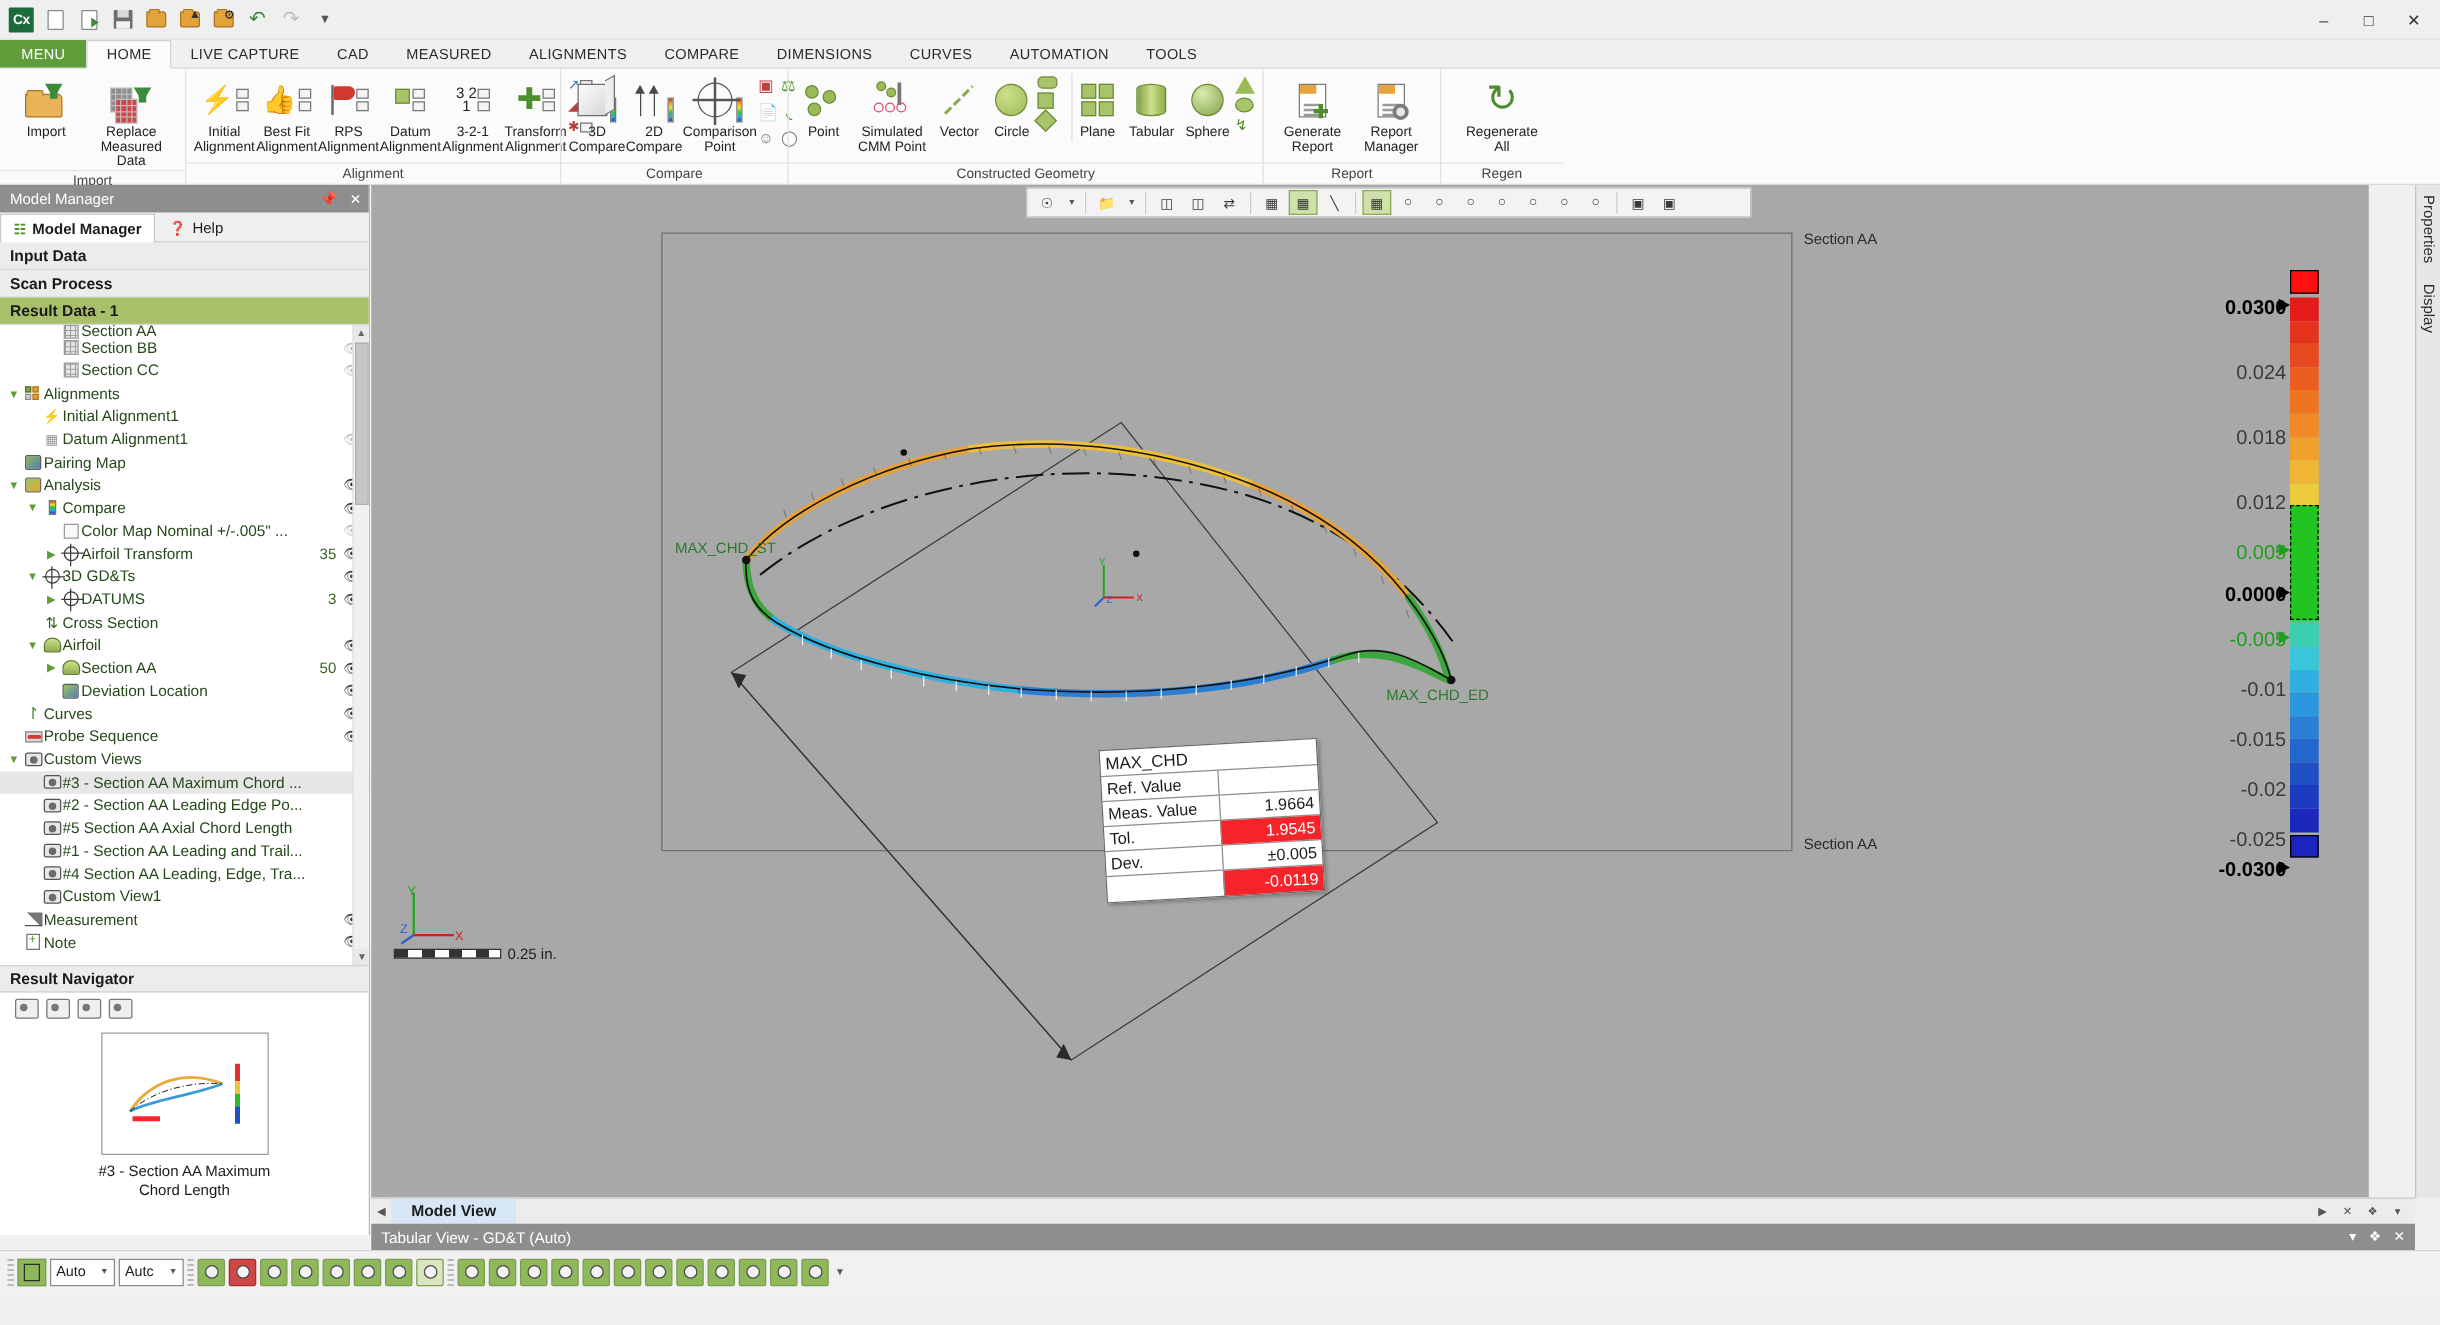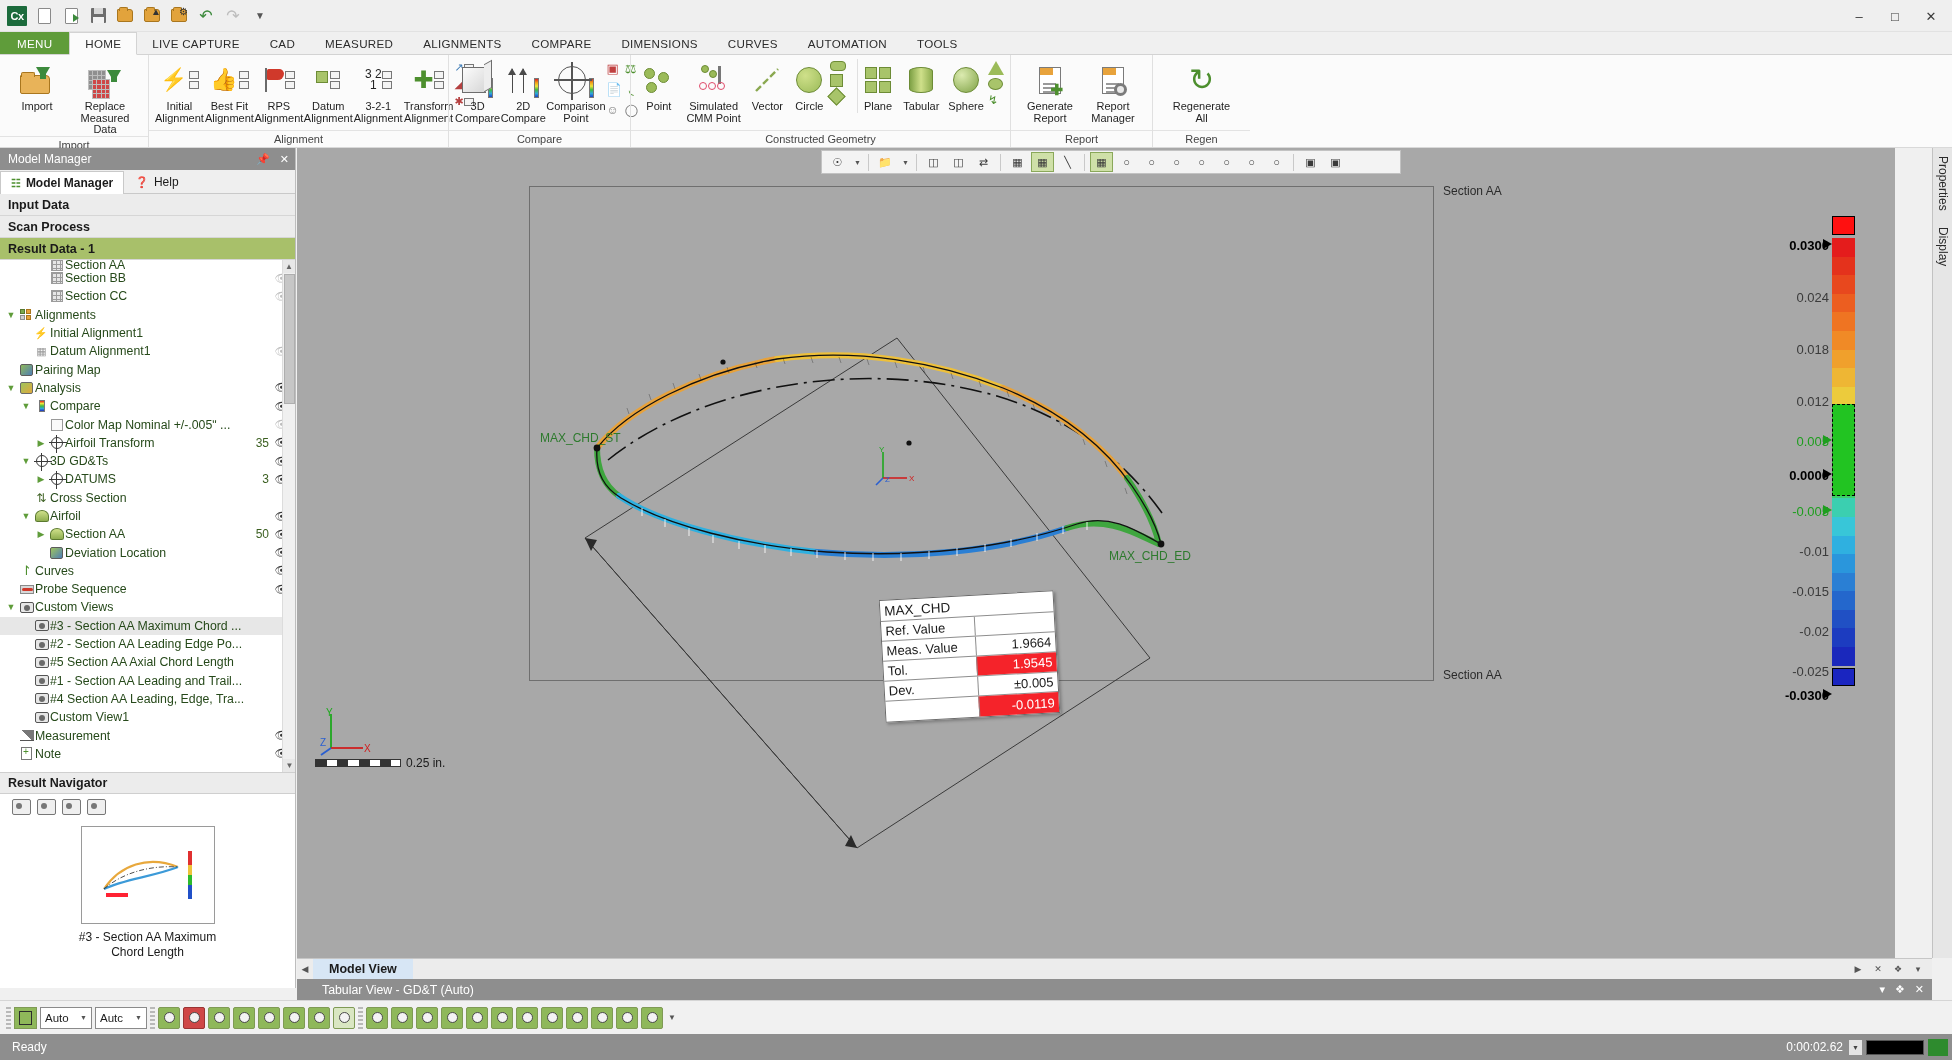--- a/index.html
+++ b/index.html
@@ -247,21 +247,21 @@
   .triad { position:absolute; font-size:10px; }
   .scalebar { position:absolute; left:18px; top:608px; display:flex; align-items:center; gap:5px;}
   .scaleline { width:86px; height:8px; border:1px solid #333;
                background:repeating-linear-gradient(90deg,#333 0 10.75px,#fff 10.75px 21.5px); }
 
   
   .colorbar { position:absolute; right:40px; top:68px; width:100px; height:450px; }
   .cb-strip { position:absolute; right:0; top:22px; width:23px; height:428px; }
   .cb-top { position:absolute; right:0; top:0; width:23px; height:19px; background:#ff1010; border:1.5px solid #000;}
   .cb-seg { width:23px; }
-  .cb-tick { position:absolute; right:26px; font-size:13px; color:#3a3a3a; white-space:nowrap; text-align:right;margin-left:30px;}
+  .cb-tick { position:absolute; right:26px; font-size:16px; color:#3a3a3a; white-space:nowrap; text-align:right;margin-left:30px;}
   .cb-tick.bold { color:#000; font-weight:bold; }
   .cb-tick.green { color:#1d9e1d; }
   .cb-mark { position:absolute; right:23px; width:0;height:0;
              border-left:9px solid #000; border-top:5px solid transparent; border-bottom:5px solid transparent;}
   .cb-mark.hollow { border-left-color:#1d9e1d; }
   .cb-greenbox { position:absolute; right:0; width:23px; background:#22c422; border:1.5px dashed #000;}
 
   
   .righttabs { position:absolute; right:0; top:148px; width:20px; height:810px; background:#e6e6e6;
                border-left:1px solid #c2c2c2; }
@@ -269,21 +269,21 @@
 
   
   .doctabs { position:absolute; left:297px; top:958px; width:1635px; height:21px;
              background:#ececec; border-top:1px solid #c6c6c6; display:flex; align-items:center;}
   .doctab { height:20px; display:flex; align-items:center; padding:0 16px; font-size:12.5px;
             background:#d7e6f5; font-weight:bold; }
   .doctabs .arr { width:16px; text-align:center; font-size:9px; color:#555;}
   .doctabs .right { margin-left:auto; display:flex; align-items:center; gap:4px; padding-right:6px;}
   .tabularbar { position:absolute; left:297px; top:979px; width:1635px; height:21px;
                 background:#8e8e8e; color:#fff; font-size:12.3px; display:flex; align-items:center;
-                padding-left:25px;}
+                padding-left:8px;}
   .tabularbar .tools{ margin-left:auto; display:flex; gap:10px; padding-right:8px; font-size:11px;}
 
   
   .bottombar { position:absolute; left:0; top:1000px; width:1952px; height:34px;
                background:#f1f1f1; border-top:1px solid #d5d5d5; display:flex; align-items:center; gap:3px; padding-left:6px;}
   .bb-grip { width:5px; height:22px; background:repeating-linear-gradient(#b9b9b9 0 2px,transparent 2px 4px); }
   .bb-icon { width:22px;height:22px;display:flex;align-items:center;justify-content:center;
              border:1px solid #7f9a55; background:#8fb85a; border-radius:2px; position:relative;}
   .bb-icon .core{ width:11px;height:11px;border-radius:50%; background:#f3f3f3; border:1.6px solid #4a4a4a;}
   .bb-icon.red { background:#cf4747; border-color:#9a3434; }
@@ -1312,22 +1312,13 @@
         <div class="bb-icon">
           <span class="core"></span>
         </div>
         <div class="bb-icon">
           <span class="core"></span>
         </div>
       </div>
     <span style="font-size:8px;color:#555;margin-left:2px">▼</span>
   </div>
 
-  <div class="statusbar">
-    <span>Ready</span>
-    <span class="right">
-      <span class="st-time">0:00:02.62</span>
-      <span class="st-drop">▼</span>
-      <span class="st-black"></span>
-      <span class="st-green"></span>
-    </span>
-  </div>
 </div>
 
 </body></html>

